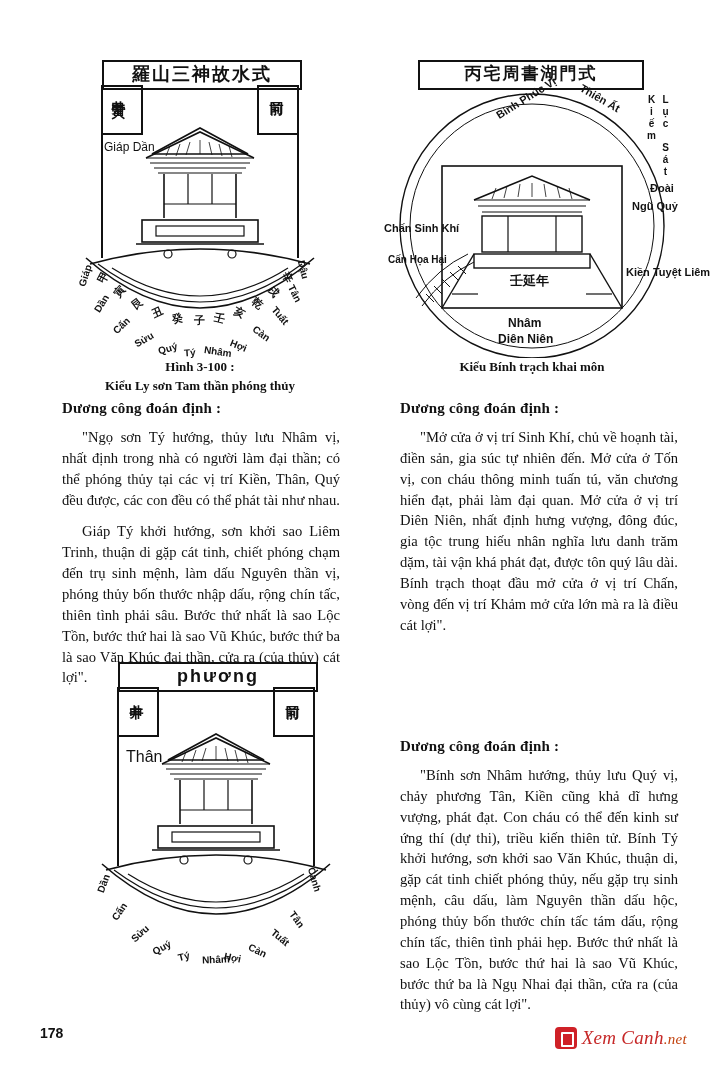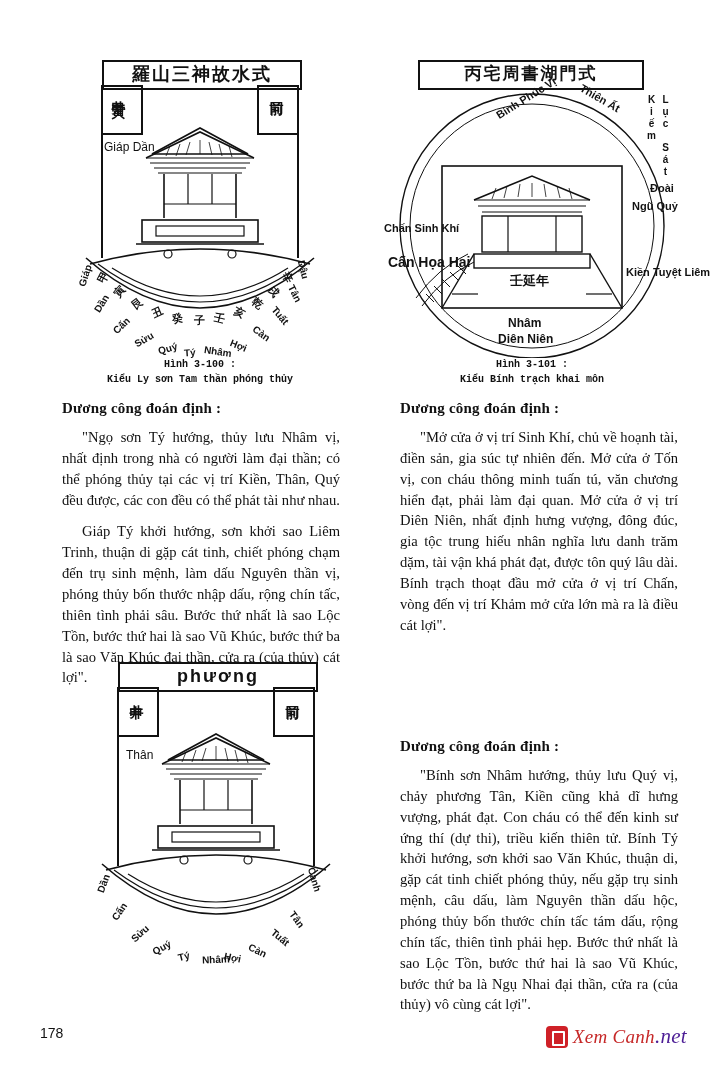--- a/index.html
+++ b/index.html
@@ -21,23 +21,23 @@
     width: 711px;
     height: 1067px;
   }
 
   
   .figure {
     position: absolute;
   }
   .fig-caption {
     text-align: center;
-    font-family: Liberation Mono, monospace;
-    font-weight: bold;
-    font-size: 10px;
+    font-family: Liberation Serif, serif;
+    font-weight: bold;
+    font-size: 13px;
     line-height: 1.45;
     color: #111;
   }
 
   
   .col {
     position: absolute;
     width: 278px;
   }
   .col-left { left: 62px; }
@@ -57,21 +57,21 @@
     margin: 0 0 11px 0;
     text-indent: 20px;
   }
 
   
   .folio {
     position: absolute;
     left: 40px;
     bottom: 26px;
     font-family: "Liberation Sans", sans-serif;
-    font-weight: normal;
+    font-weight: bold;
     font-size: 14px;
   }
 
   
   .watermark {
     position: absolute;
     right: 24px;
     bottom: 18px;
     display: flex;
     align-items: center;
@@ -91,21 +91,21 @@
     border: 2px solid #fff;
     border-radius: 1px;
   }
   .wm-text {
     font-family: "Liberation Serif", serif;
     font-style: italic;
     font-size: 19px;
     color: #c62828;
     letter-spacing: .3px;
   }
-  .wm-text .net { color: #4c1d95; font-size: 21px; }
+  .wm-text .net { color: #c2410c; font-size: 15px; }
 
   
   .diagram {
     position: relative;
     font-family: "Liberation Sans", sans-serif;
   }
   .dgm-title-bar {
     position: absolute;
     border: 2px solid #111;
     background: #fff;
@@ -276,33 +276,32 @@
           <line x1="76" y1="208" x2="84" y2="216"></line>
         </g>
       </svg>
 
       <div class="dgm-label b" style="left:110px; top:34px; transform:rotate(-32deg); font-size:11px;">Bính Phúc Vị</div>
       <div class="dgm-label b" style="left:196px; top:34px; transform:rotate(30deg); font-size:11px;">Thiên Ất</div>
       <div class="dgm-label b vert" style="left:278px; top:36px; font-size:10px;">Lục Sát</div>
       <div class="dgm-label b vert" style="left:264px; top:36px; font-size:10px;">Kiếm</div>
 
       <div class="dgm-label b" style="left:2px; top:120px; width:34px; font-size:11px; line-height:1.25;margin-top:44px;">Chấn Sinh Khí</div>
-      <div class="dgm-label b" style="left:6px; top:196px; width:32px; font-size:14px; line-height:1.25;">Cấn Họa Hại</div>
+      <div class="dgm-label b" style="left:6px; top:196px; width:32px; font-size:10px; line-height:1.25;">Cấn Họa Hại</div>
 
       <div class="dgm-label b" style="left:268px; top:124px; font-size:11px;">Đoài</div>
       <div class="dgm-label b" style="left:250px; top:142px; width:26px; font-size:11px; line-height:1.2;">Ngũ Quỷ</div>
       <div class="dgm-label b" style="left:244px; top:208px; width:50px; font-size:11px; line-height:1.25;">Kiền Tuyệt Liêm</div>
 
       <div class="dgm-label b" style="left:128px; top:214px; font-size:13px;">壬延年</div>
       <div class="dgm-label b" style="left:126px; top:258px; font-size:12px;">Nhâm</div>
       <div class="dgm-label b" style="left:116px; top:274px; font-size:12px;">Diên Niên</div>
     </div>
 
     <div class="fig-caption" style="position:absolute; left:0; top:300px; width:300px;">
-      <div>Hình 3-101 :</div>
       <div>Kiểu Bính trạch khai môn</div>
     </div>
   </div>
 
   <div class="col col-left" style="top:400px;">
     <div class="heading">Dương công đoán định :</div>
     <p class="para">"Ngọ sơn Tý hướng, thủy lưu Nhâm vị, nhất định trong nhà có người làm đại thần; có thể phóng thủy tại các vị trí Kiền, Thân, Quý đều được, các con đều có thể phát tài như nhau.</p>
     <p class="para">Giáp Tý khởi hướng, sơn khởi sao Liêm Trinh, thuận di gặp cát tinh, chiết phóng chạm đến trụ sinh mệnh, làm dấu Nguyên thần vị, phóng thủy bốn thước nhập dấu, rộng chín tấc, thiên tình phải sâu. Bước thứ nhất là sao Lộc Tồn, bước thứ hai là sao Vũ Khúc, bước thứ ba là sao Văn Khúc đại thần, cửa ra (của thủy) cát lợi".</p>
   </div>
 
@@ -351,21 +350,21 @@
         </g>
 
         <path d="M10 210 Q120 180 230 210" fill="none" stroke="#111" stroke-width="1.6"></path>
         <path d="M6 204 Q120 304 234 204" fill="none" stroke="#111" stroke-width="1.6"></path>
         <path d="M18 210 Q120 286 222 210" fill="none" stroke="#111" stroke-width="1.2"></path>
         <path d="M32 214 Q120 270 208 214" fill="none" stroke="#111" stroke-width="1.2"></path>
       </svg>
 
       <div class="dgm-label b vert" style="left:32px; top:34px; font-size:14px;">井申</div>
       <div class="dgm-label b vert" style="left:188px; top:34px; font-size:14px;">同前</div>
-      <div class="dgm-label" style="left:30px; top:88px; font-size:12px;">Thân</div>
+      <div class="dgm-label" style="left:30px; top:88px; font-size:16px;">Thân</div>
 
       <div class="ring-label" style="left:-2px; top:218px; transform:rotate(-70deg);">Dần</div>
       <div class="ring-label" style="left:14px; top:246px; transform:rotate(-56deg);">Cấn</div>
       <div class="ring-label" style="left:34px; top:268px; transform:rotate(-42deg);">Sửu</div>
       <div class="ring-label" style="left:56px; top:282px; transform:rotate(-28deg);">Quý</div>
       <div class="ring-label" style="left:82px; top:291px; transform:rotate(-14deg);">Tý</div>
       <div class="ring-label" style="left:106px; top:294px; transform:rotate(-2deg);">Nhâm</div>
       <div class="ring-label" style="left:128px; top:292px; transform:rotate(12deg);">Hợi</div>
       <div class="ring-label" style="left:152px; top:285px; transform:rotate(26deg);">Càn</div>
       <div class="ring-label" style="left:174px; top:272px; transform:rotate(40deg);">Tuất</div>

